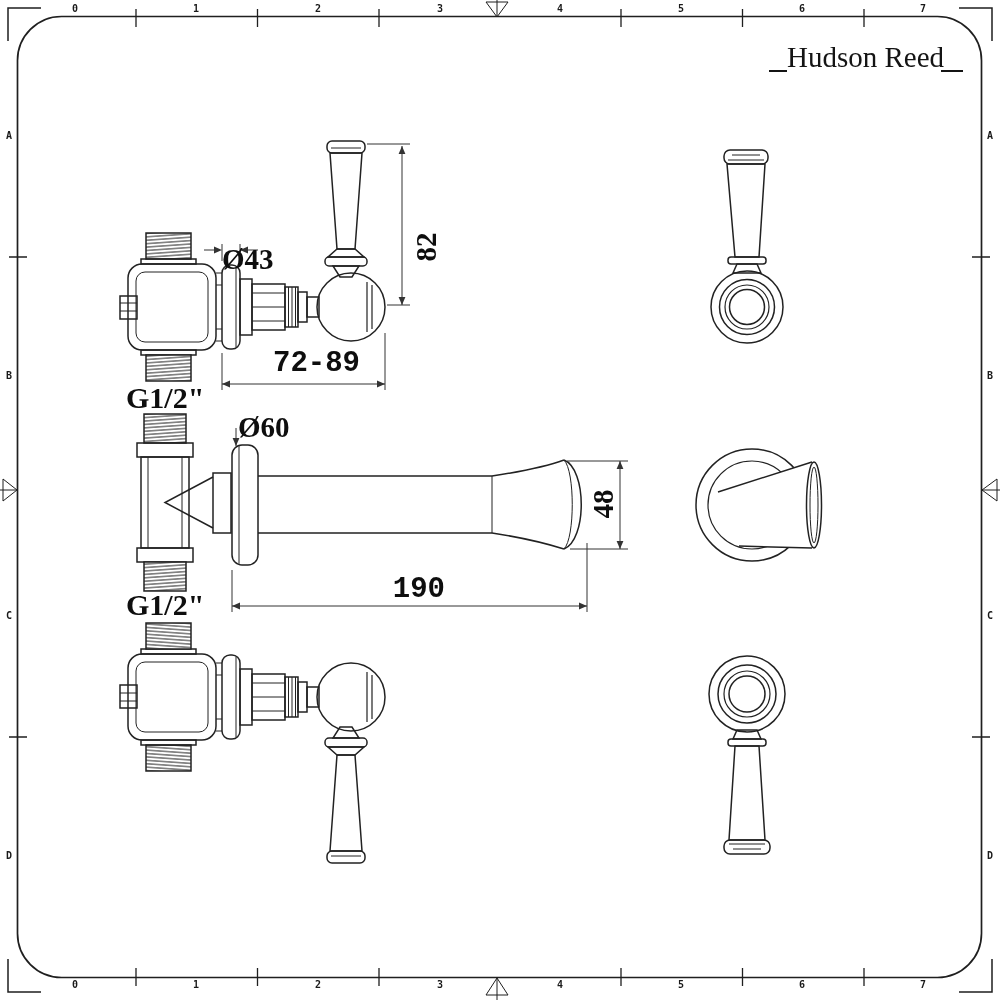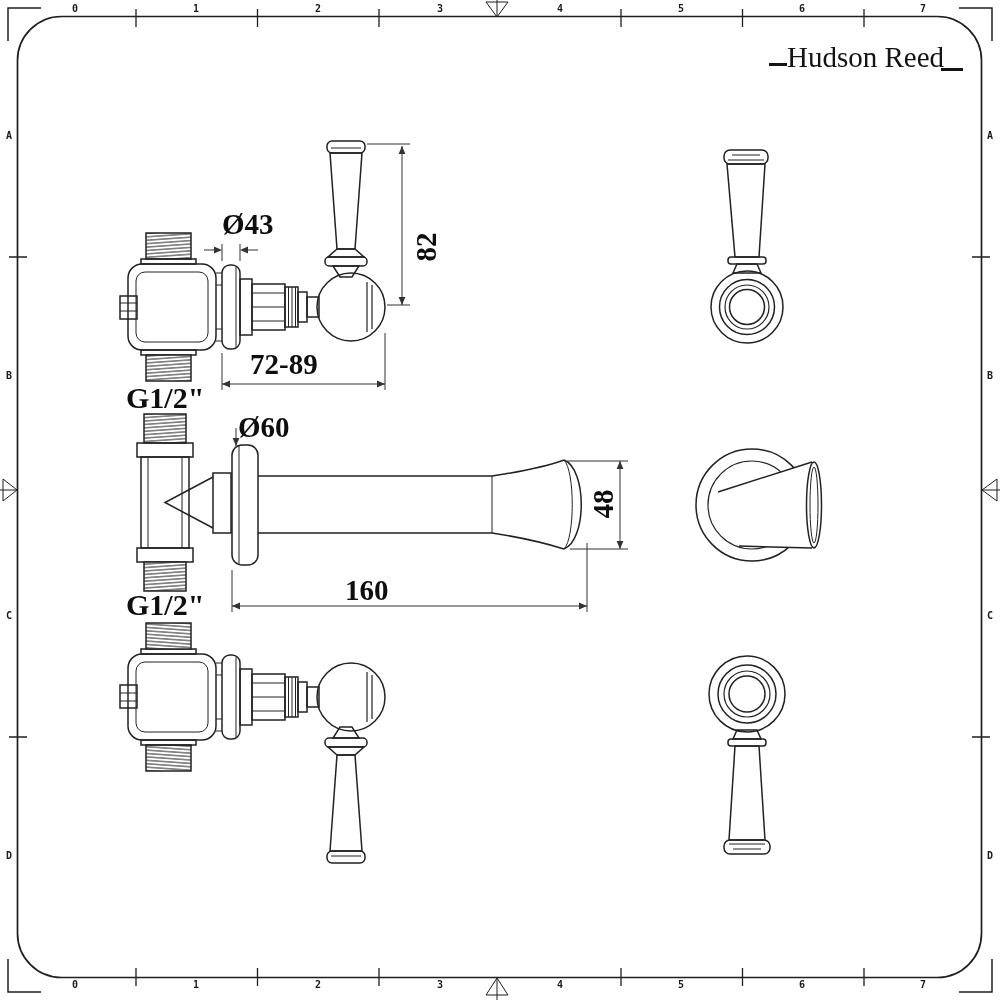--- a/index.html
+++ b/index.html
@@ -11,24 +11,24 @@
   .rn{position:absolute;width:20px;text-align:center;
       font-family:"DejaVu Sans Mono",monospace;font-size:10px;font-weight:bold;color:#1a1a1a;}
   .rl{position:absolute;width:14px;height:14px;text-align:center;
       font-family:"DejaVu Sans Mono",monospace;font-size:10px;font-weight:bold;color:#1a1a1a;}
 
   
   .dim{position:absolute;font-family:"Liberation Serif",serif;font-weight:bold;
        font-size:29px;color:#0e0e0e;white-space:nowrap;line-height:30px;}
   .dim.rot{width:70px;height:34px;line-height:34px;text-align:center;
        transform:rotate(-90deg);}
-  .dim.ctr{text-align:left;}
+  .dim.ctr{text-align:right;font-family:Liberation Mono, monospace;}
 
   
-  .logo{position:absolute;left:769px;top:40px;display:flex;align-items:center;color:#141414;}
+  .logo{position:absolute;left:769px;top:40px;display:flex;align-items:flex-end;color:#141414;}
   .logo-dash{width:18px;height:2.5px;background:#141414;margin-top:17px;}
   .logo-text{font-family:"Liberation Serif",serif;font-size:29px;line-height:30px;margin-top:2px;}
   .logo-underscore{width:22px;height:2.5px;background:#141414;margin-top:27px;margin-left:-3px;}
 </style>
 </head>
 <body>
 
 <div class="sheet">
 
   <svg class="draw" viewBox="0 0 1000 1000" xmlns="http://www.w3.org/2000/svg" xmlns:xlink="http://www.w3.org/1999/xlink">
@@ -179,26 +179,26 @@
       <polygon points="620,549 616.6,541 623.4,541" fill="#333333" stroke="none"></polygon>
     </g>
   </svg>
 
   <div class="logo">
     <span class="logo-dash"></span>
     <span class="logo-text">Hudson Reed</span>
     <span class="logo-underscore"></span>
   </div>
 
-  <div class="dim" style="left:222px;top:209px;">Ø43</div>
+  <div class="dim" style="left:222px;top:244px;">Ø43</div>
   <div class="dim rot" style="left:391px;top:230px;">82</div>
   <div class="dim ctr" style="left:250px;top:349px;width:110px;">72-89</div>
   <div class="dim" style="left:126px;top:383px;font-size:30px;">G1/2"</div>
   <div class="dim" style="left:238px;top:412px;">Ø60</div>
-  <div class="dim ctr" style="left:345px;top:575px;width:100px;">160</div>
+  <div class="dim ctr" style="left:345px;top:575px;width:100px;">190</div>
   <div class="dim rot" style="left:568px;top:487px;">48</div>
   <div class="dim" style="left:126px;top:590px;font-size:30px;">G1/2"</div>
 
   <span class="rn" style="left:65px;top:3px;">0</span>
   <span class="rn" style="left:186px;top:3px;">1</span>
   <span class="rn" style="left:308px;top:3px;">2</span>
   <span class="rn" style="left:430px;top:3px;">3</span>
   <span class="rn" style="left:550px;top:3px;">4</span>
   <span class="rn" style="left:671px;top:3px;">5</span>
   <span class="rn" style="left:792px;top:3px;">6</span>

